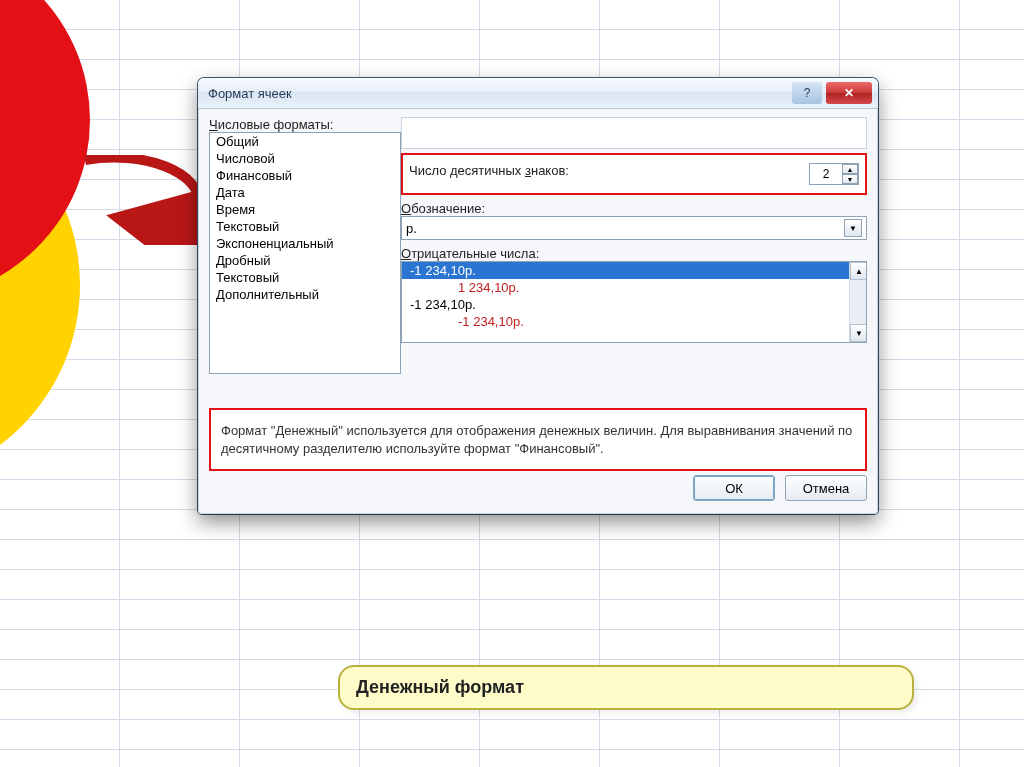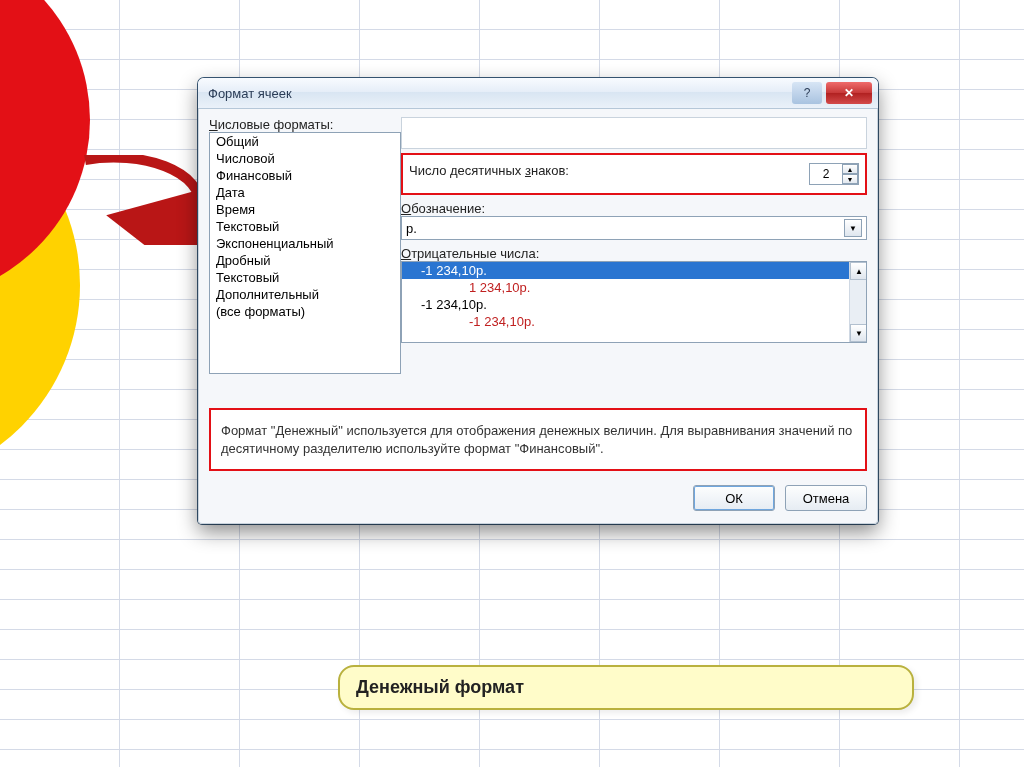--- a/index.html
+++ b/index.html
@@ -159,39 +159,39 @@
     margin-bottom:6px;
   }
   .combo .arrow-btn { width:16px; height:16px; border:1px solid #8ea2b6; background:linear-gradient(#fff,#dfe6ee); font-size:8px; display:flex;align-items:center;justify-content:center; }
 
   .neg-list {
     border:1px solid #8ea2b6; background:#fff;
     height:80px; font-size:13px;
     overflow:hidden;
     position:relative;
   }
-  .neg-item { padding:1px 19px; }
+  .neg-item { padding:1px 8px; }
   .neg-item.sel { background:#2a75d1; color:#fff; }
   .neg-item.red { color:#c02020;margin-left:48px; }
   .neg-list .scroll { position:absolute; right:0; top:0; bottom:0; width:16px; background:#e9eef4; border-left:1px solid #cfd8e3; }
   .scroll .up,.scroll .dn{position:absolute;left:0;width:16px;height:16px;border:1px solid #b2c0cf;background:linear-gradient(#fff,#dfe6ee);font-size:8px;display:flex;align-items:center;justify-content:center;}
   .scroll .up{top:0} .scroll .dn{bottom:0}
 
   .desc-box {
     margin-top: 34px;
     padding: 12px 10px;
     font-size: 13px;
     color:#333;
     background:#fff;
     line-height:1.35;
   }
 
   .dlg-buttons {
     display:flex; justify-content:flex-end; gap:10px;
-    margin-top: 14px;
+    margin-top: 4px;
   }
   .btn {
     min-width: 82px; height:26px;
     border:1px solid #8ea2b6;
     border-radius:3px;
     background:linear-gradient(#fdfefe,#e6ecf3);
     font-size:13px;
   }
   .btn.primary { box-shadow: 0 0 0 1px #6fa6de inset; }
 
@@ -246,21 +246,20 @@
           <div class="fmt-item">Общий</div>
           <div class="fmt-item">Числовой</div>
           <div class="fmt-item">Финансовый</div>
           <div class="fmt-item">Дата</div>
           <div class="fmt-item">Время</div>
           <div class="fmt-item">Текстовый</div>
           <div class="fmt-item">Экспоненциальный</div>
           <div class="fmt-item">Дробный</div>
           <div class="fmt-item">Текстовый</div>
           <div class="fmt-item">Дополнительный</div>
-          <div class="fmt-item">(все форматы)</div>
         </div>
       </div>
 
       <div class="right-pane">
         <div class="sample-box"></div>
 
         <div class="hl-red">
           <div class="spinner-row">
             <span class="label">
               <span>Число десятичных </span><span class="underline-access">з</span><span>наков:</span>

